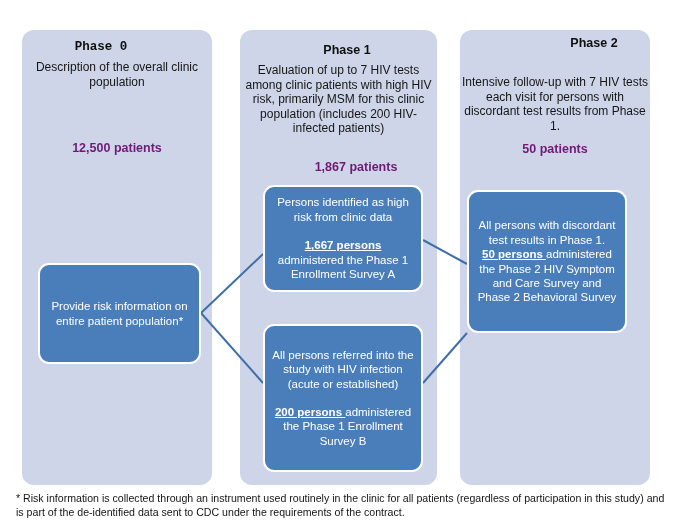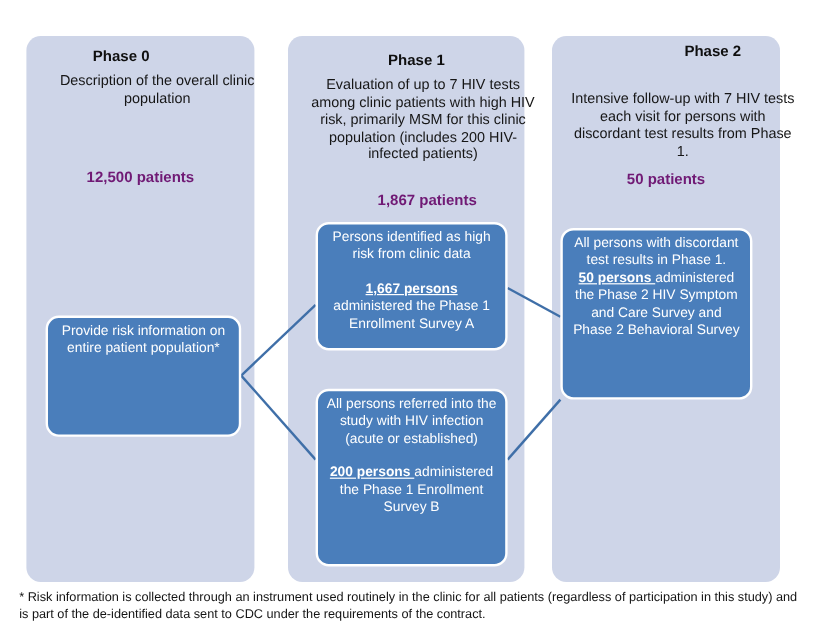--- a/index.html
+++ b/index.html
@@ -40,32 +40,32 @@
     font-weight: bold;
     font-size: 12.5px;
     line-height: 15px;
     color: #0f0f0f;
   }
   .phase-desc {
     text-align: center;
     font-size: 12px;
     line-height: 14.6px;
     color: #161616;
-    padding: 0 14px;
+    padding: 0 0;
   }
   .phase-count {
     text-align: center;
     font-weight: bold;
     font-size: 12.5px;
     line-height: 15px;
     color: #701a75;
   }
 
   
-  #phase0-title { position: absolute; left: 22px;  top: 40px;  width: 158px; }
+  #phase0-title { position: absolute; left: 22px;  top: 40px;  width: 158px; font-family: Liberation Mono, monospace; }
   #phase0-desc  { position: absolute; left: 22px;  top: 60px;  width: 190px; }
   #phase0-count { position: absolute; left: 22px;  top: 141px; width: 190px; }
 
   #phase1-title { position: absolute; left: 240px; top: 43px;  width: 214px; }
   #phase1-desc  { position: absolute; left: 240px; top: 63px;  width: 197px; }
   #phase1-count { position: absolute; left: 240px; top: 160px; width: 232px; }
 
   #phase2-title { position: absolute; left: 460px; top: 36px;  width: 190px; padding-left: 39px; }
   #phase2-desc  { position: absolute; left: 460px; top: 75px;  width: 190px; }
   #phase2-count { position: absolute; left: 460px; top: 142px; width: 190px; }
@@ -76,21 +76,21 @@
     background: #4a7ebb;
     border: 2px solid #ffffff;
     border-radius: 11px;
     box-sizing: border-box;
     color: #ffffff;
     font-size: 11.5px;
     line-height: 14.4px;
     text-align: center;
     display: flex;
     flex-direction: column;
-    justify-content: flex-start;
+    justify-content: center;
     align-items: center;
     padding: 4px 7px;
   }
   .blue-box p { margin: 0; width: 100%; }
   .blue-box .gap { height: 14px; }
   .blue-box .emph { font-weight: bold; text-decoration: underline; }
 
   #box-risk-info   { left: 38px;  top: 263px; width: 163px; height: 101px; }
   #box-high-risk   { left: 263px; top: 185px; width: 160px; height: 107px; }
   #box-referred    { left: 263px; top: 324px; width: 160px; height: 148px; }

